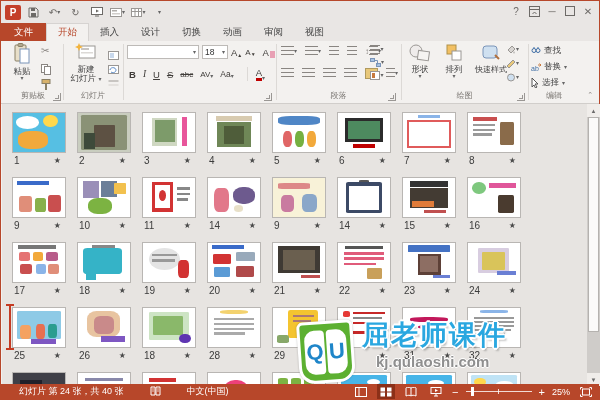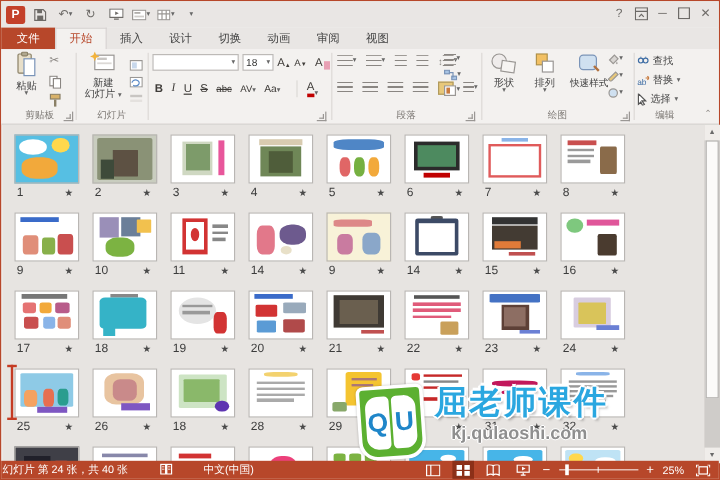--- a/index.html
+++ b/index.html
@@ -89,21 +89,21 @@
   
   .scrollbar { position:absolute; right:0; top:0; width:13px; height:282px; background:#cfccc9; }
   .sb-arrow { position:absolute; left:0; width:13px; height:13px; background:#f0edea; color:#6a6a6a;
     font-size:6px; display:flex; align-items:center; justify-content:center; }
   .sb-thumb { position:absolute; left:1px; top:13px; width:11px; height:215px; background:#fbfaf9;
     border:1px solid #b5b2af; }
 
   
   .statusbar { position:absolute; left:0; bottom:0; width:100%; height:15px; background:#b7472a;
     color:#fff; display:flex; align-items:center; font-size:9px; }
-  .sb-left { display:flex; align-items:center; gap:26px; padding-left:1px; }
+  .sb-left { display:flex; align-items:center; gap:26px; padding-left:18px; }
   .sb-right { position:absolute; right:4px; display:flex; align-items:center; gap:7px; }
   .viewbtn { width:18px; height:15px; display:flex; align-items:center; justify-content:center; }
   .viewbtn.active { background:#8c3018; }
   .zoomtrack { position:relative; width:66px; height:1px; background:rgba(255,255,255,.8); }
   .zoomtick { position:absolute; left:32px; top:-2px; width:1px; height:5px; background:rgba(255,255,255,.8); }
   .zoomthumb { position:absolute; left:5px; top:-4px; width:3px; height:9px; background:#fff; }
   .zoomsign { font-size:11px; line-height:10px; }
 </style>
 </head>
 <body>

